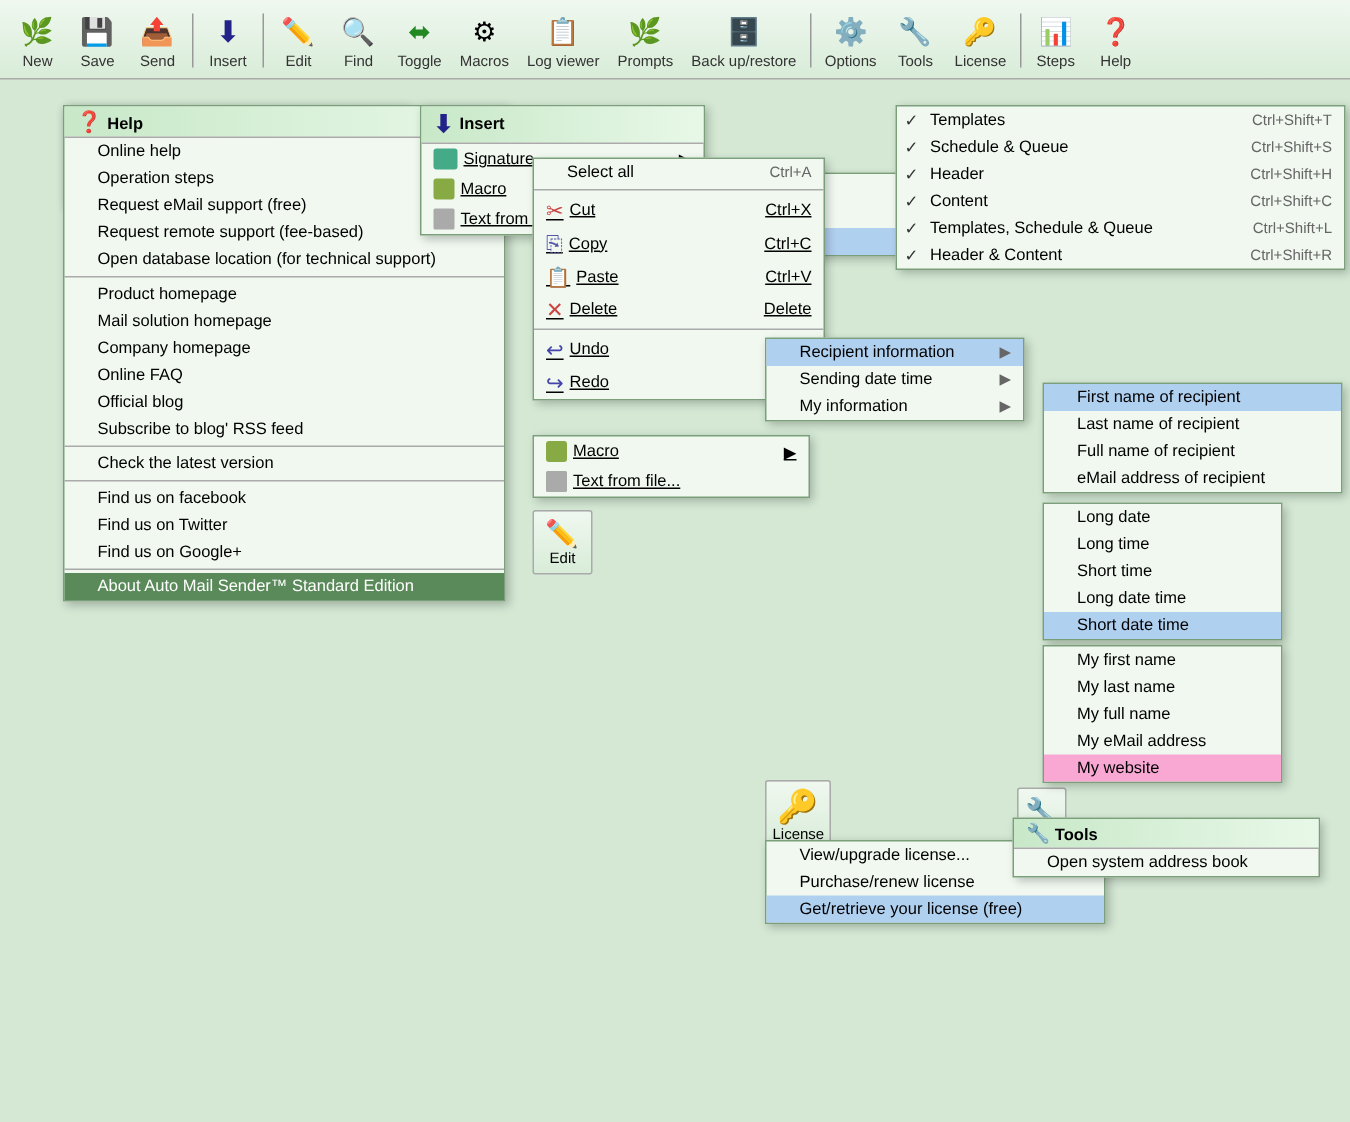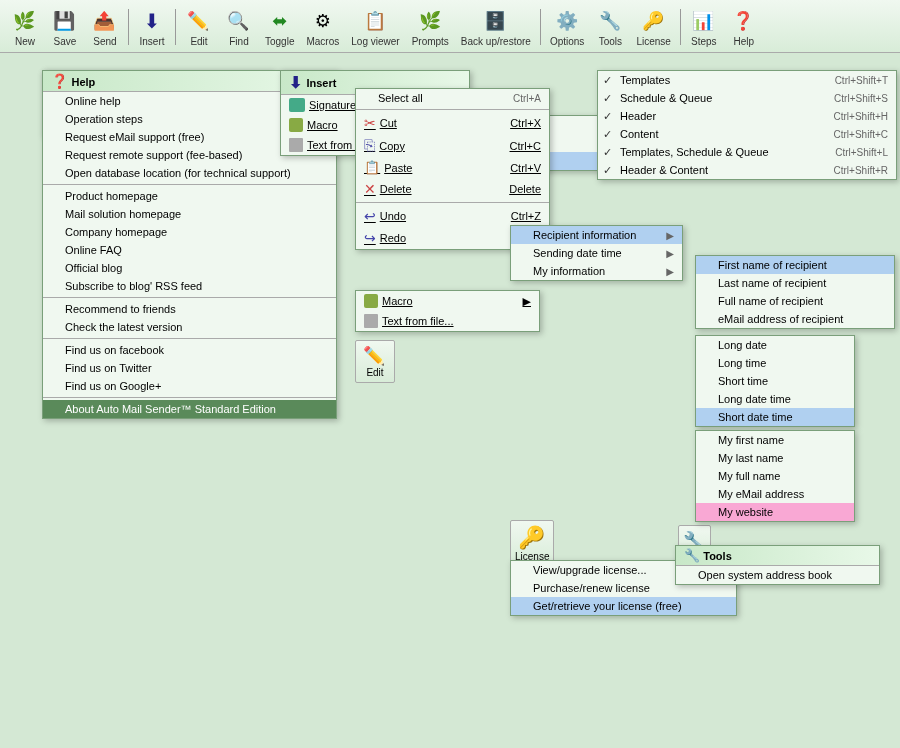--- a/index.html
+++ b/index.html
@@ -190,21 +190,20 @@
     <span>Open database location (for technical support)</span>
   </div>
   <div class="dropdown-sep"></div>
   <div class="dropdown-item">Product homepage</div>
   <div class="dropdown-item">Mail solution homepage</div>
   <div class="dropdown-item">Company homepage</div>
   <div class="dropdown-item">Online FAQ</div>
   <div class="dropdown-item">Official blog</div>
   <div class="dropdown-item">Subscribe to blog' RSS feed</div>
   <div class="dropdown-sep"></div>
-  <div class="dropdown-item">Recommend to friends</div>
   <div class="dropdown-item">Check the latest version</div>
   <div class="dropdown-sep"></div>
   <div class="dropdown-item">Find us on facebook</div>
   <div class="dropdown-item">Find us on Twitter</div>
   <div class="dropdown-item">Find us on Google+</div>
   <div class="dropdown-sep"></div>
   <div class="dropdown-item last-item" style="background:#5a8a5a;color:white;">
     <span>About Auto Mail Sender™ Standard Edition</span>
   </div>
 </div>
@@ -261,21 +260,21 @@
     <span>Templates, Schedule &amp; Queue</span>
     <span class="shortcut">Ctrl+Shift+L</span>
   </div>
   <div class="dropdown-item">
     <span class="checkmark">✓</span>
     <span>Header &amp; Content</span>
     <span class="shortcut">Ctrl+Shift+R</span>
   </div>
 </div>
 
-<div class="dropdown" style="top:88px;left:355px;width:195px;">
+<div class="dropdown" style="top:105px;left:355px;width:195px;">
   <div class="dropdown-item">
     <span>Select all</span>
     <span class="shortcut">Ctrl+A</span>
   </div>
   <div class="dropdown-sep"></div>
   <div class="item-with-icon">
     <span style="color:#c44;font-size:14px;margin-right:4px;">✂</span>
     <span>Cut</span>
     <span class="shortcut" style="margin-left:auto;">Ctrl+X</span>
   </div>

